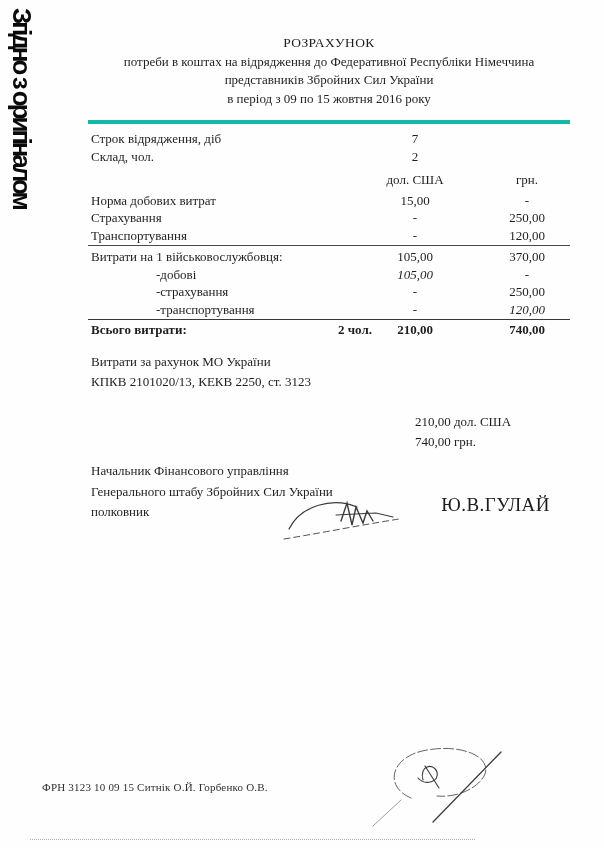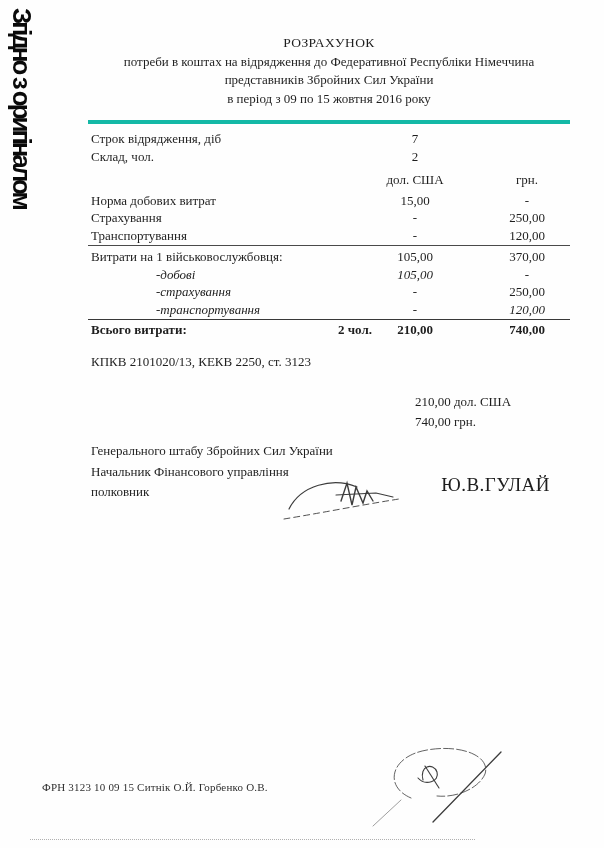--- a/index.html
+++ b/index.html
@@ -21,21 +21,21 @@
   
   .table { margin-top:12px; border-top:4px solid #14b8a6; padding-top:6px; font-size:13px; }
   .trow { position:relative; height:17.5px; line-height:17.5px; padding-left:3px; }
   .trow .lbl { white-space:nowrap; }
   .v { position:absolute; transform:translateX(-50%); white-space:nowrap; top:0; }
   .v-people { left:267px; }
   .v-usd { left:327px; }
   .v-uah  { left:439px; }
   .spacer6 { height:6px; }
   .spacer3 { height:3px; }
-  .indent .lbl { padding-left:65px; font-style:italic; }
+  .indent .lbl { padding-left:65px; }
   .it { font-style:italic; }
   .rule { border-top:1px solid #4a4a4a; margin:1px 0 2px 0; }
   .total { font-weight:700; border-top:1.5px solid #383838; height:19px; line-height:19px; margin-top:1px; }
   
   .funding { margin-top:13px; font-size:13px; line-height:20px; padding-left:3px; }
   .sums { margin-top:20px; margin-left:327px; font-size:13px; line-height:20px; }
   
   .signer { position:relative; margin-top:9px; font-size:13px; line-height:20.5px; padding-left:3px; height:80px; }
   .signer-name { position:absolute; right:20px; top:34px; font-size:19px; letter-spacing:.5px; }
   .sig1 { position:absolute; left:193px; top:30px; }
@@ -123,31 +123,32 @@
 
       <div class="trow total">
         <span class="lbl">Всього витрати:</span>
         <span class="v v-people">2 чол.</span>
         <span class="v v-usd">210,00</span>
         <span class="v v-uah">740,00</span>
       </div>
     </div>
 
     <div class="funding">
+      <div>Витрати за рахунок МО України</div>
       <div>КПКВ 2101020/13, КЕКВ 2250, ст. 3123</div>
     </div>
 
     <div class="sums">
       <div>210,00 дол. США</div>
       <div>740,00 грн.</div>
     </div>
 
     <div class="signer">
+      <div>Начальник Фінансового управління</div>
       <div>Генерального штабу Збройних Сил України</div>
-      <div>Начальник Фінансового управління</div>
       <div>полковник</div>
       <svg class="sig1" width="130" height="52" viewBox="0 0 130 52">
         <path d="M8 38 C 20 14, 52 6, 76 16" stroke-width="1.2"></path>
         <path d="M60 30 L 66 12 L 71 34 L 75 16 L 82 32 L 86 20 L 92 30" stroke-width="1.4"></path>
         <path d="M55 24 L 95 22 L 112 26" stroke-width="1.1"></path>
         <path d="M3 48 C 40 42, 80 34, 118 28" stroke-width="0.9" stroke-dasharray="6 4"></path>
       </svg>
       <div class="signer-name">Ю.В.ГУЛАЙ</div>
     </div>
 

